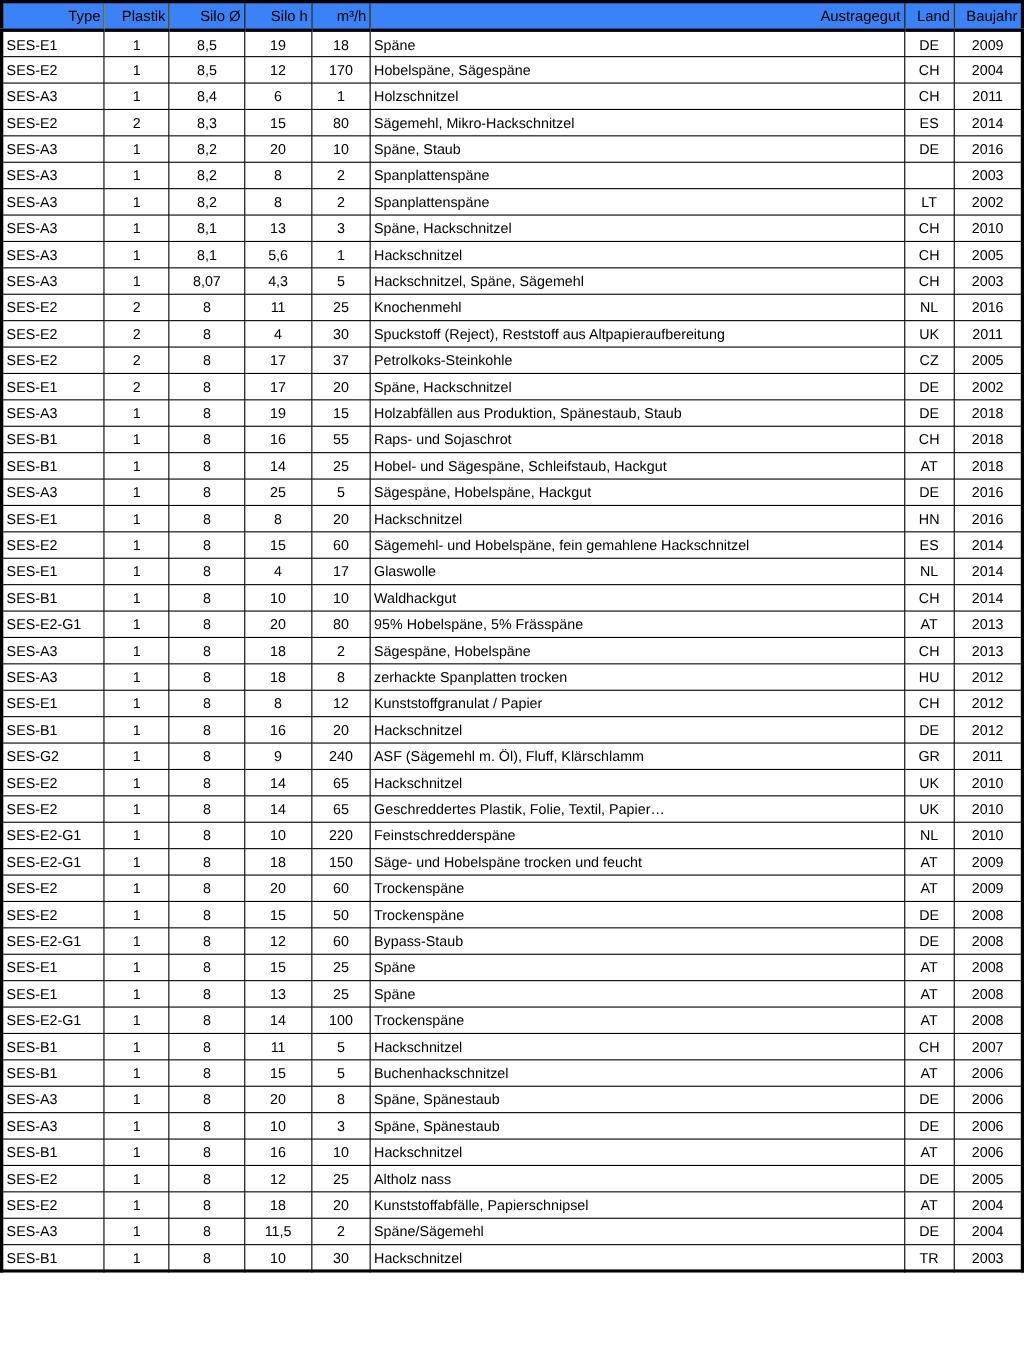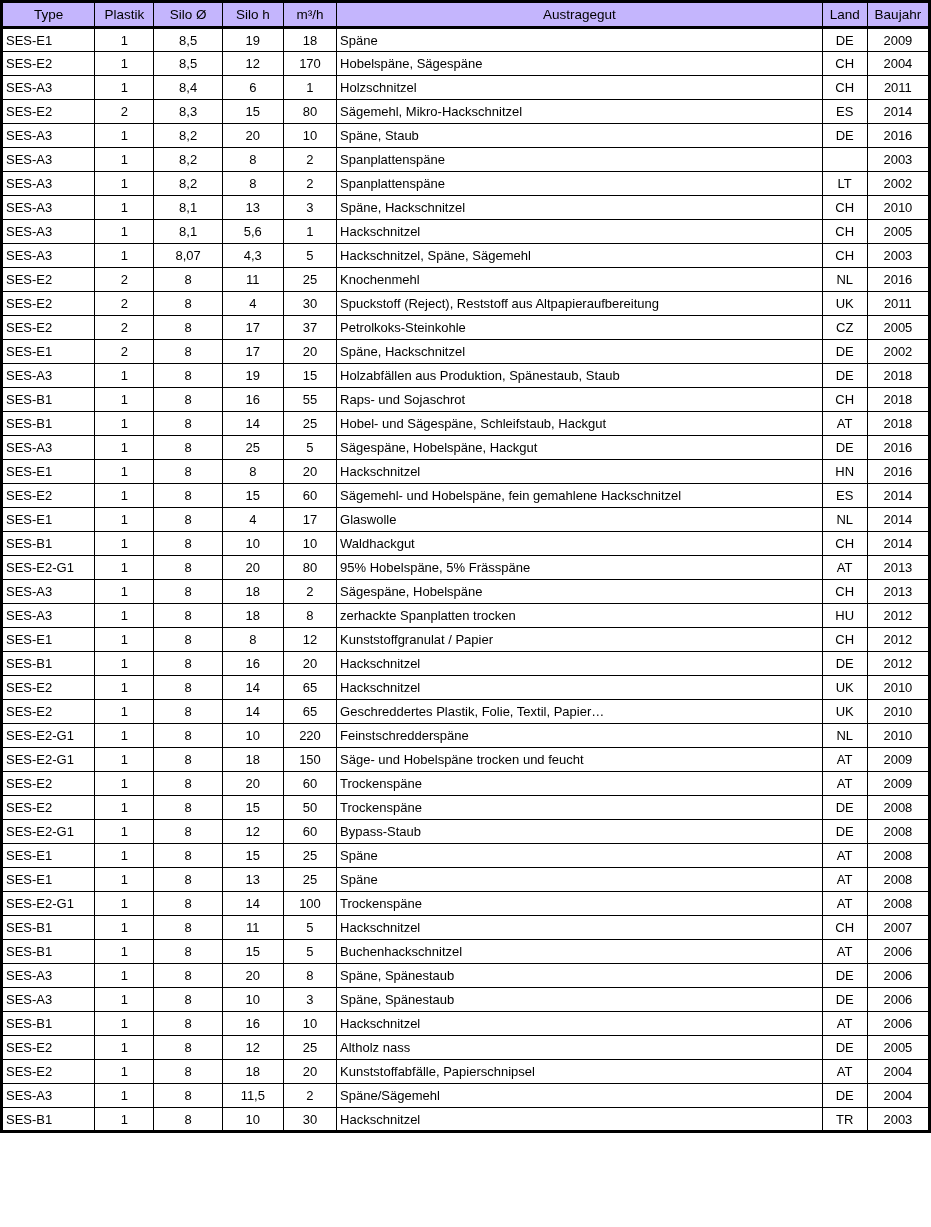--- a/index.html
+++ b/index.html
@@ -32,22 +32,22 @@
   th, td {
     border: 1px solid #000000;
     height: 24px;
     padding: 0 3px;
     overflow: hidden;
     white-space: nowrap;
     box-sizing: border-box;
     font-weight: normal;
   }
   thead th {
-    background: #c4b5fd;
-    text-align: center;
+    background: #3b82f6;
+    text-align: right;
     height: 26px;
     border-bottom: 3px solid #000000;
     font-size: 13.5px;
   }
   td.align-left  { text-align: left; }
   td.align-center{ text-align: center; padding: 0; }
 </style>
 </head>
 <body>
 
@@ -340,20 +340,30 @@
           <td class="align-left">SES-B1</td>
           <td class="align-center">1</td>
           <td class="align-center">8</td>
           <td class="align-center">16</td>
           <td class="align-center">20</td>
           <td class="align-left">Hackschnitzel</td>
           <td class="align-center">DE</td>
           <td class="align-center">2012</td>
         </tr>
         <tr>
+          <td class="align-left">SES-G2</td>
+          <td class="align-center">1</td>
+          <td class="align-center">8</td>
+          <td class="align-center">9</td>
+          <td class="align-center">240</td>
+          <td class="align-left">ASF (Sägemehl m. Öl), Fluff, Klärschlamm</td>
+          <td class="align-center">GR</td>
+          <td class="align-center">2011</td>
+        </tr>
+        <tr>
           <td class="align-left">SES-E2</td>
           <td class="align-center">1</td>
           <td class="align-center">8</td>
           <td class="align-center">14</td>
           <td class="align-center">65</td>
           <td class="align-left">Hackschnitzel</td>
           <td class="align-center">UK</td>
           <td class="align-center">2010</td>
         </tr>
         <tr>

